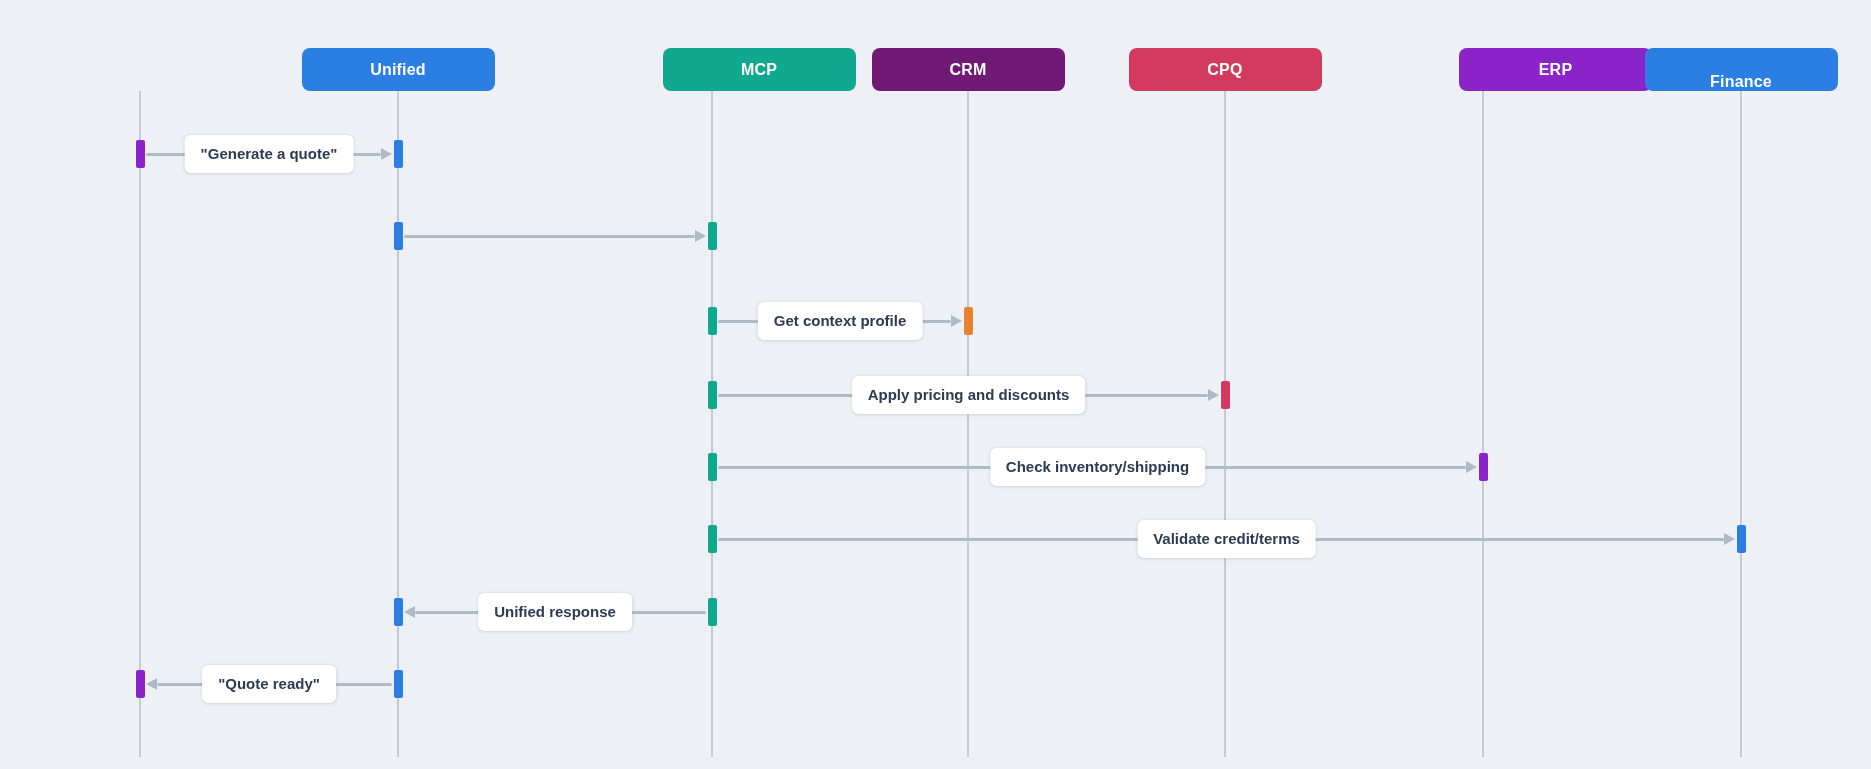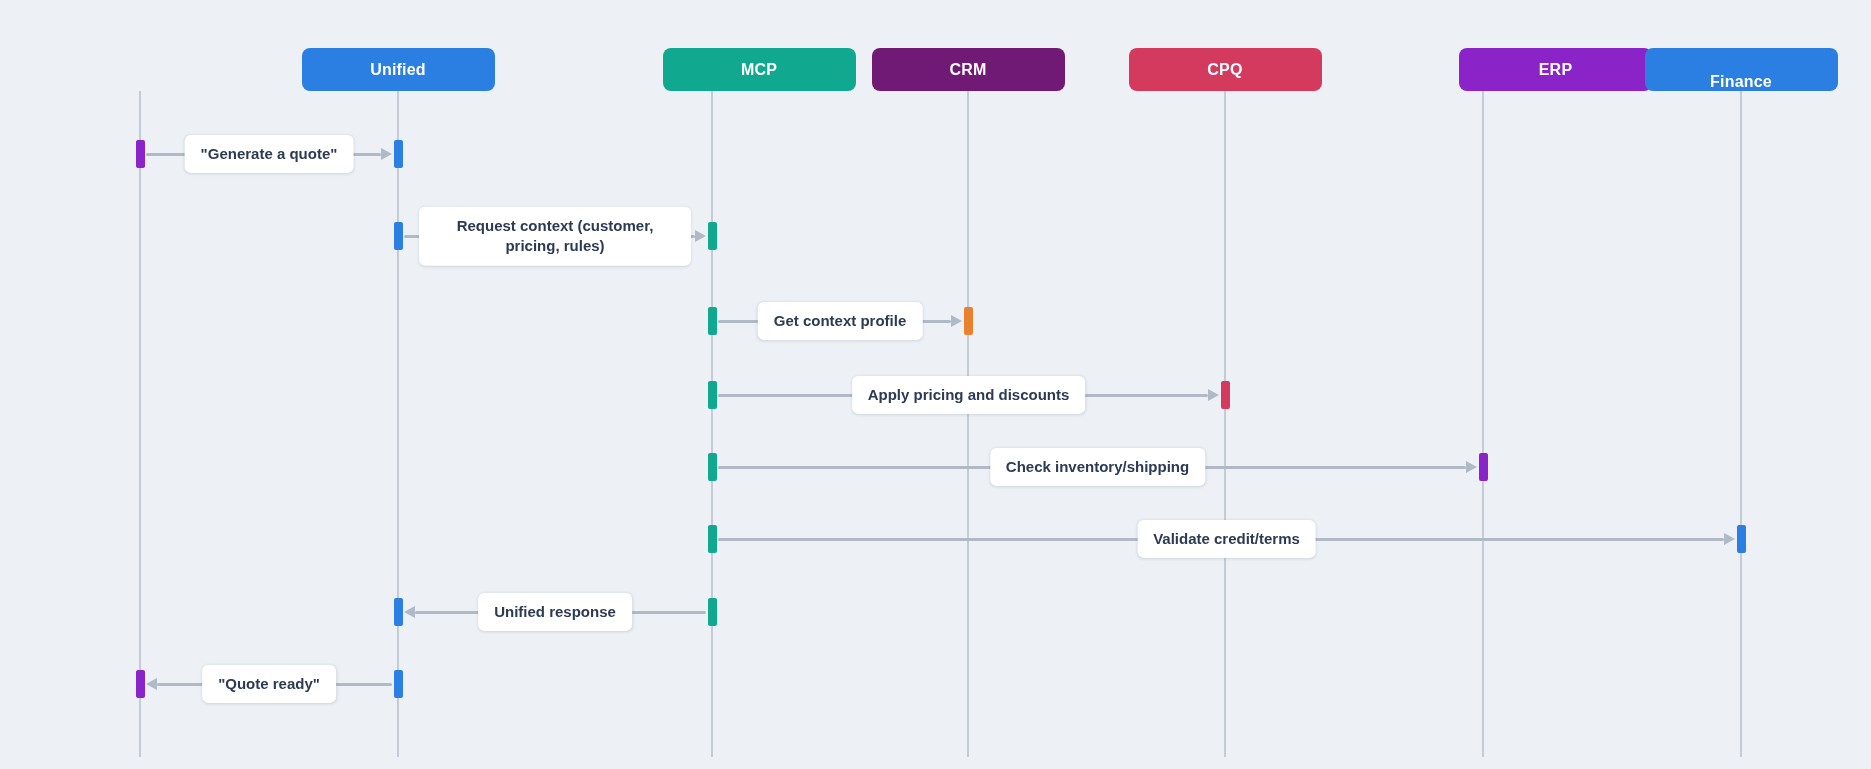--- a/index.html
+++ b/index.html
@@ -99,21 +99,20 @@
     <div class="lifeline" style="left: 1740px; top: 91px; height: 666px;"></div>
     <div class="msg-line" style="left: 146px; top: 153px; width: 235px;"></div>
     <div class="arrowhead right" style="left: 381px; top: 148px;"></div>
     <div class="act-bar" style="left: 135.5px; top: 140px; background: rgb(138, 36, 201);"></div>
     <div class="act-bar" style="left: 393.5px; top: 140px; background: rgb(43, 127, 227);"></div>
     <div class="msg-label" style="left: 269px; top: 154px;"><span>"Generate a quote"</span></div>
     <div class="msg-line" style="left: 404px; top: 235px; width: 291px;"></div>
     <div class="arrowhead right" style="left: 695px; top: 230px;"></div>
     <div class="act-bar" style="left: 393.5px; top: 222px; background: rgb(43, 127, 227);"></div>
     <div class="act-bar" style="left: 707.5px; top: 222px; background: rgb(16, 168, 143);"></div>
-    <div class="msg-label wrap" style="left: 555px; top: 236px; max-width: 240px;"><span>Request context (customer, pricing, rules)</span></div>
     <div class="msg-line" style="left: 718px; top: 320px; width: 233px;"></div>
     <div class="arrowhead right" style="left: 951px; top: 315px;"></div>
     <div class="act-bar" style="left: 707.5px; top: 307px; background: rgb(16, 168, 143);"></div>
     <div class="act-bar" style="left: 963.5px; top: 307px; background: rgb(232, 130, 46);"></div>
     <div class="msg-label" style="left: 840px; top: 321px;"><span>Get context profile</span></div>
     <div class="msg-line" style="left: 718px; top: 394px; width: 490px;"></div>
     <div class="arrowhead right" style="left: 1208px; top: 389px;"></div>
     <div class="act-bar" style="left: 707.5px; top: 381px; background: rgb(16, 168, 143);"></div>
     <div class="act-bar" style="left: 1220.5px; top: 381px; background: rgb(211, 58, 94);"></div>
     <div class="msg-label" style="left: 968.5px; top: 395px;"><span>Apply pricing and discounts</span></div>

